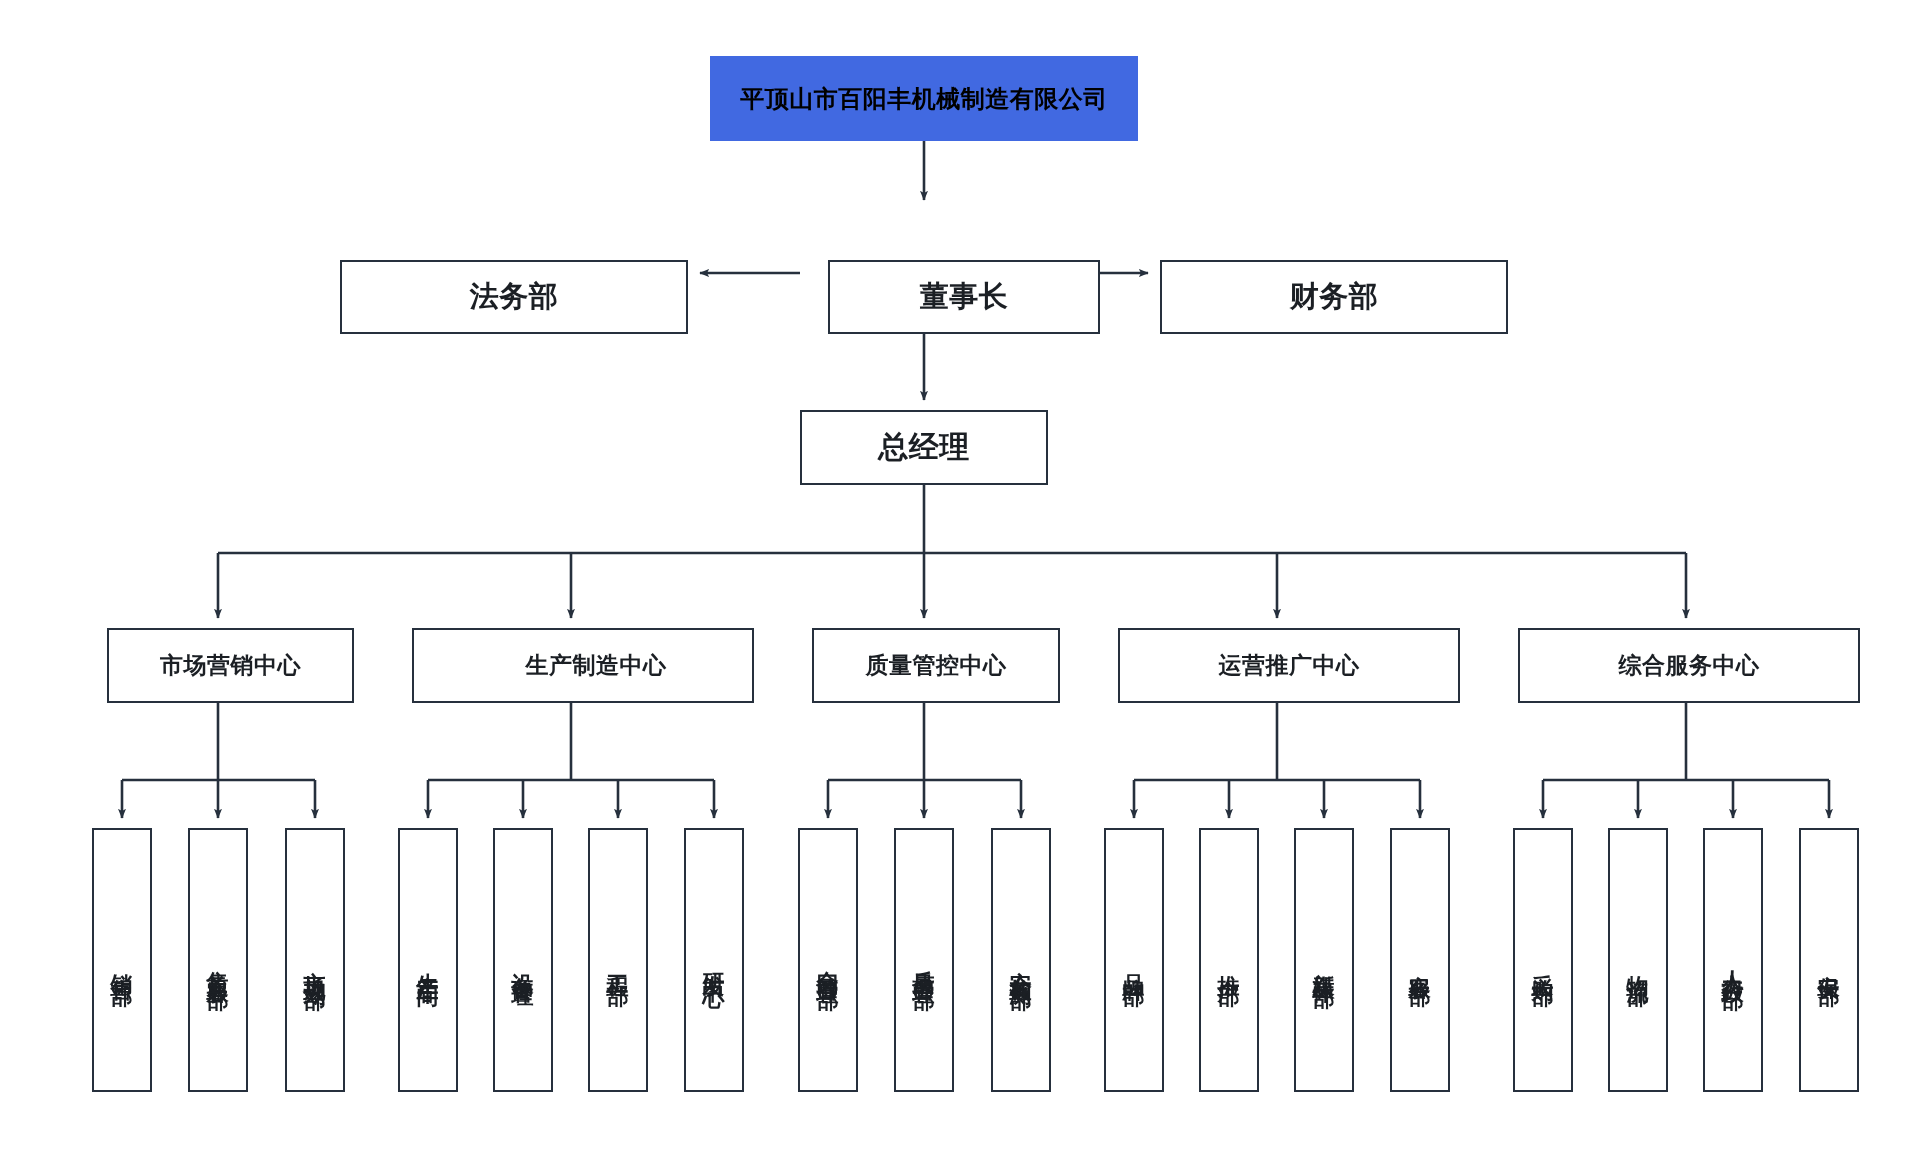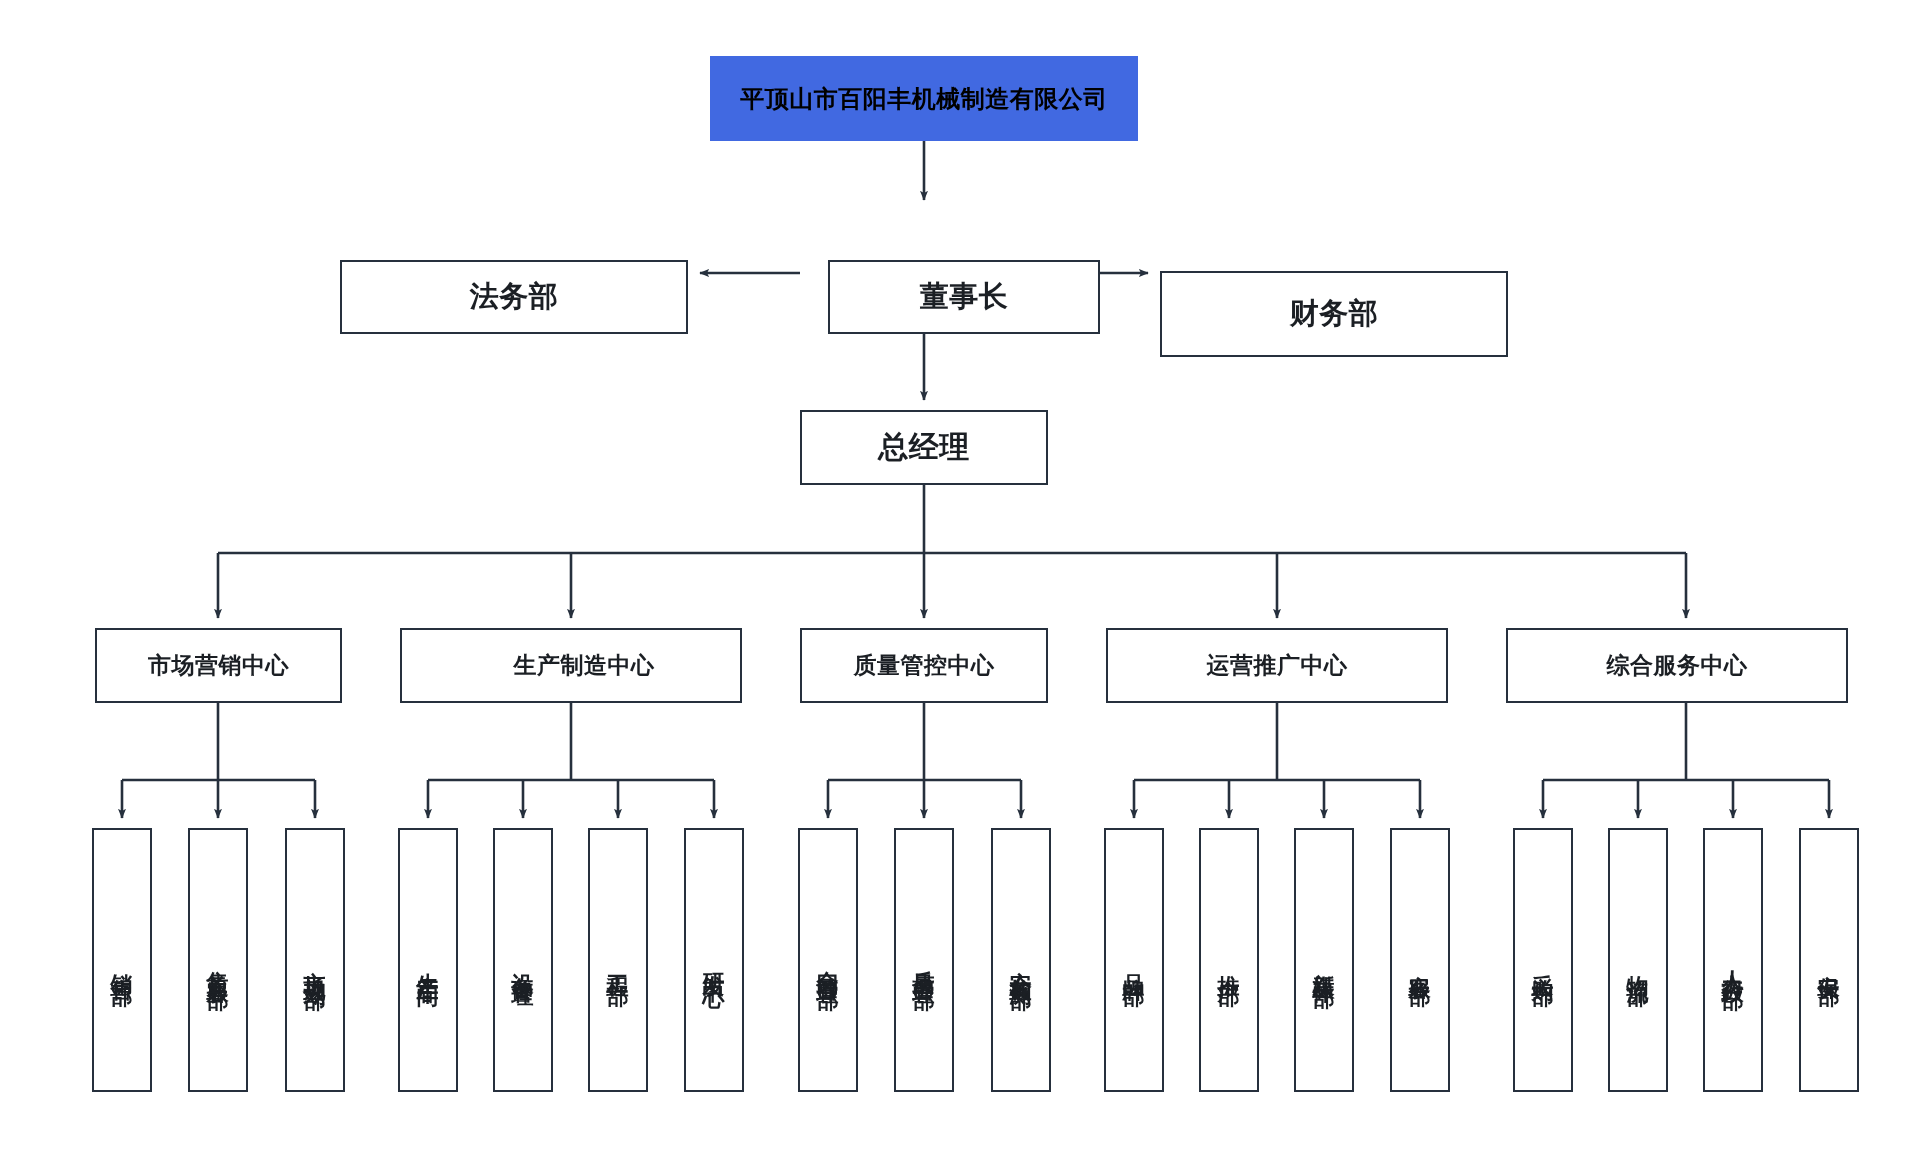--- a/index.html
+++ b/index.html
@@ -21,21 +21,21 @@
     letter-spacing:0.5px;
   }
   .node.root{
     background:#4169e1;
     border-color:#4169e1;
     color:#000000;
     font-size:24px;
   }
   .node.lvl1{font-size:29px;margin-top:24px;}
   .node.lvl2{font-size:30px;}
-  .node.center{font-size:23px;}
+  .node.center{font-size:23px;margin-left:12px;}
   .node.leaf{
     writing-mode:vertical-rl;
     text-orientation:upright;
     font-size:22px;
     letter-spacing:4px;
     line-height:1.05;
     padding-top:6px;
     font-weight:bold;
   }
 </style>
@@ -104,21 +104,21 @@
       <path d="M1829,780 L1829,818" marker-end="url(#arw)"></path>
     </g>
   </svg>
 
   <div class="node root" style="left:710px;top:56px;width:428px;height:85px;">平顶山市百阳丰机械制造有限公司</div>
 
   <div class="node lvl1" style="left:340px;top:236px;width:348px;height:74px;">法务部</div>
 
   <div class="node lvl1" style="left:828px;top:236px;width:272px;height:74px;">董事长</div>
 
-  <div class="node lvl1" style="left:1160px;top:247px;width:348px;height:86px;">财务部</div>
+  <div class="node lvl1" style="left:1160px;top:236px;width:348px;height:74px;">财务部</div>
 
   <div class="node lvl2" style="left:800px;top:410px;width:248px;height:75px;">总经理</div>
 
   <div class="node center" style="left:95px;top:628px;width:247px;height:75px;">市场营销中心</div>
 
   <div class="node center" style="left:400px;top:628px;width:342px;height:75px;padding-left:26px;">生产制造中心</div>
 
   <div class="node center" style="left:800px;top:628px;width:248px;height:75px;text-align:center;">质量管控中心</div>
 
   <div class="node center" style="left:1106px;top:628px;width:342px;height:75px;">运营推广中心</div>

